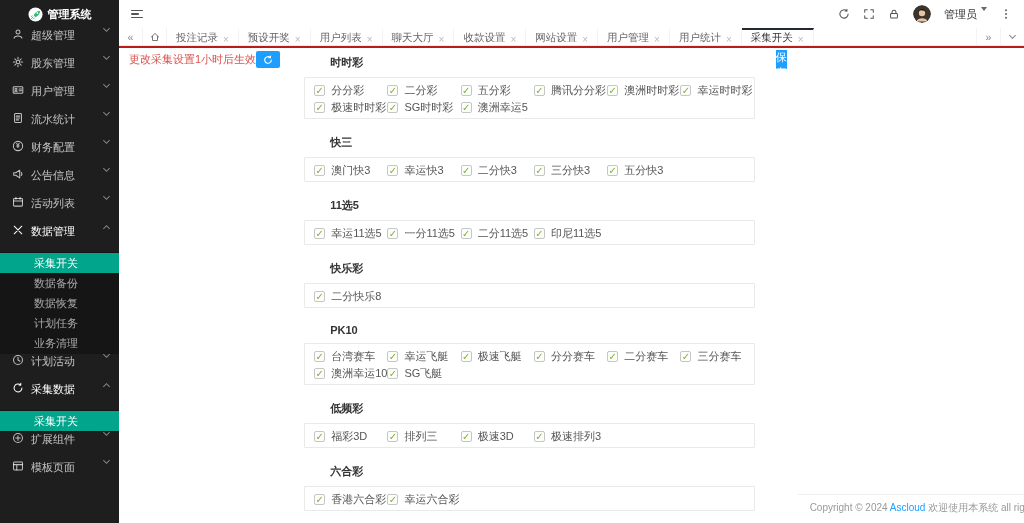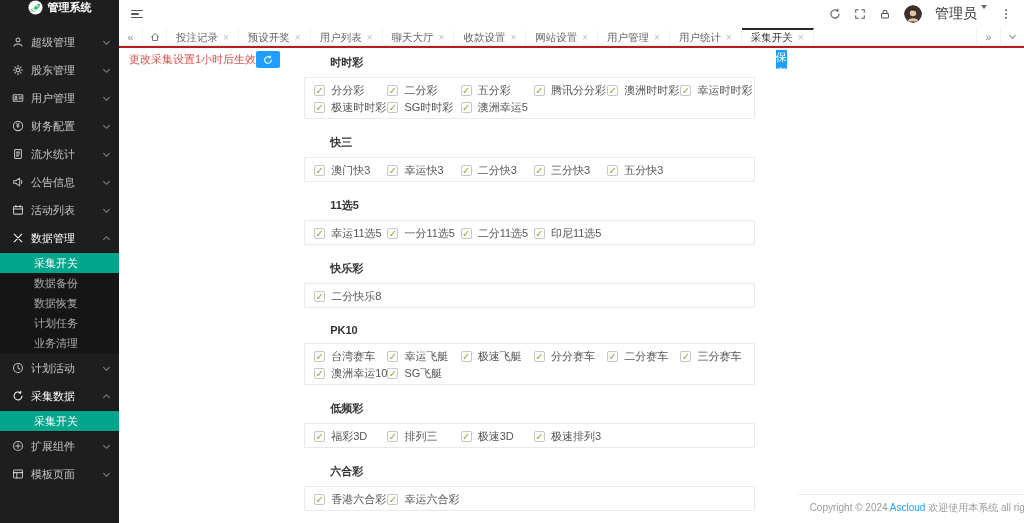--- a/index.html
+++ b/index.html
@@ -6,23 +6,23 @@
     --blue:#1E9FFF; --green:#00a58c; --check:#7db32a; --red:#d9534f;
     --side-bg:#1e1e1e; --side-sub-bg:#151515;
   }
   *{box-sizing:border-box;margin:0;padding:0}
   html,body{width:1024px;height:523px;overflow:hidden}
   body{font-family:"Liberation Sans","DejaVu Sans",sans-serif;background:#fff}
   #app{display:flex;width:1024px;height:523px}
 
   
   .sidebar{width:119px;flex:none;background:var(--side-bg);color:rgba(255,255,255,.72);overflow:hidden}
-  .logo{height:28px;display:flex;justify-content:center;gap:5px;color:#fff;font-size:11px;font-weight:bold}
+  .logo{height:28px;display:flex;align-items:center;justify-content:center;gap:5px;color:#fff;font-size:11px;font-weight:bold}
   .logo svg{width:15px;height:15px}
-  .side-item{display:flex;align-items:center;height:28px;padding:0 10px 0 12px;gap:7px;font-size:11px;cursor:pointer;white-space:nowrap}
+  .side-item{display:flex;height:28px;padding:0 10px 0 12px;gap:7px;font-size:11px;cursor:pointer;white-space:nowrap}
   .side-item.open{color:#fff}
   .side-icon{width:12px;height:12px;display:inline-flex}
   .side-icon svg{width:12px;height:12px;fill:none;stroke:currentColor;stroke-width:1.2;stroke-linecap:round;stroke-linejoin:round}
   .side-icon svg text{fill:currentColor;stroke:none;font-size:8px;font-weight:bold}
   .chev{width:5px;height:5px;border-right:1px solid rgba(255,255,255,.45);border-bottom:1px solid rgba(255,255,255,.45);display:inline-block;transform:rotate(45deg);margin-left:auto;margin-top:-2px}
   .chev.up{transform:rotate(-135deg);margin-top:2px}
   .side-sub{background:var(--side-sub-bg);padding:1px 0}
   .side-subitem{height:20px;line-height:20px;padding-left:34px;font-size:11px;color:rgba(255,255,255,.62);cursor:pointer;white-space:nowrap}
   .side-subitem.active{background:var(--green);color:#fff}
 
@@ -33,30 +33,30 @@
   .header{height:28px;background:#fff;display:flex;align-items:center;padding:0 12px;flex:none}
   .burger{display:flex;flex-direction:column;gap:2px;cursor:pointer}
   .burger i{display:block;height:1.5px;background:#555;border-radius:1px}
   .burger i:nth-child(1){width:12px}.burger i:nth-child(2){width:8px}.burger i:nth-child(3){width:12px}
   .hright{margin-left:auto;display:flex;align-items:center;gap:13px}
   .hicon{display:inline-flex;cursor:pointer}
   .hicon svg{width:12px;height:12px;fill:none;stroke:#555;stroke-width:1.2;stroke-linecap:round;stroke-linejoin:round}
   .hicon.filled svg *{fill:#555;stroke:none}
   .avatar{width:18px;height:18px;border-radius:50%;overflow:hidden;flex:none;cursor:pointer}
   .avatar svg{width:18px;height:18px;display:block}
-  .usermenu{display:flex;align-items:flex-start;gap:4px;font-size:14px;color:#333;cursor:pointer}
+  .usermenu{display:flex;align-items:flex-start;gap:4px;font-size:11px;color:#333;cursor:pointer}
   .caret{width:0;height:0;border-left:3.5px solid transparent;border-right:3.5px solid transparent;border-top:4px solid #666}
 
   
   .tabbar{height:18px;background:#fff;border-bottom:1px solid #eaeaea;display:flex;align-items:stretch;font-size:10.5px;color:#666;flex:none}
   .tb-ctrl{width:24px;display:flex;align-items:center;justify-content:center;color:#888;border-right:1px solid #f3f3f3;cursor:pointer;flex:none}
   .tb-ctrl.right{border-right:none;border-left:1px solid #f3f3f3}
   .tb-home svg{width:10px;height:10px;fill:none;stroke:#777;stroke-width:1.2;stroke-linecap:round;stroke-linejoin:round}
   .tabs{display:flex;align-items:stretch;overflow:hidden;flex:1}
-  .tab{display:flex;align-items:center;gap:5px;padding:0 9px;border-right:1px solid #f3f3f3;border-top:2px solid transparent;cursor:pointer;white-space:nowrap}
+  .tab{display:flex;align-items:flex-end;gap:5px;padding:0 9px;border-right:1px solid #f3f3f3;border-top:2px solid transparent;cursor:pointer;white-space:nowrap}
   .tab-close{color:#bbb;font-size:10px;line-height:1;cursor:pointer}
   .tab.active{border-top-color:#23292e;color:#333}
   .tb-chev{width:5px;height:5px;border-right:1px solid #888;border-bottom:1px solid #888;display:inline-block;transform:rotate(45deg);margin-top:-2px}
 
   
   .content{flex:1;display:flex;flex-direction:row;background:#fff;border-top:2px solid #b91c1c;overflow:hidden}
   .notice{display:flex;align-items:center;padding:4px 14px 4px 10px;height:23px;flex:none}
   .notice-text{font-size:11px;color:var(--red)}
   .mini-refresh{margin-left:auto;width:24px;height:17px;background:var(--blue);border:none;border-radius:2px;display:flex;align-items:center;justify-content:center;cursor:pointer}
   .mini-refresh svg{width:10px;height:10px;fill:none;stroke:#fff;stroke-width:1.3;stroke-linecap:round}
@@ -116,35 +116,35 @@
               <circle cx="4.6" cy="6.2" r="1.2"></circle>
               <path d="M3.2 9.3c.3-1.4 2.5-1.4 2.8 0M8.2 5.8h3M8.2 8h3"></path>
             </svg>
           </span>
           <span class="side-label">用户管理</span>
           <span class="chev"></span>
         </div>
         <div class="side-item">
           <span class="side-icon">
             <svg viewBox="0 0 14 14">
+              <rect x="3" y="1.8" width="8" height="10.4" rx="1"></rect>
+              <path d="M5 4.8h4M5 7h4M5 9.2h2.6"></path>
+            </svg>
+          </span>
+          <span class="side-label">流水统计</span>
+          <span class="chev"></span>
+        </div>
+        <div class="side-item">
+          <span class="side-icon">
+            <svg viewBox="0 0 14 14">
               <circle cx="7" cy="7" r="5.4"></circle>
               <text x="7" y="9.6" text-anchor="middle">¥</text>
             </svg>
           </span>
           <span class="side-label">财务配置</span>
-          <span class="chev"></span>
-        </div>
-        <div class="side-item">
-          <span class="side-icon">
-            <svg viewBox="0 0 14 14">
-              <rect x="3" y="1.8" width="8" height="10.4" rx="1"></rect>
-              <path d="M5 4.8h4M5 7h4M5 9.2h2.6"></path>
-            </svg>
-          </span>
-          <span class="side-label">流水统计</span>
           <span class="chev"></span>
         </div>
         <div class="side-item">
           <span class="side-icon">
             <svg viewBox="0 0 14 14">
               <path d="M2 5.6v2.8h2.4L9 11.5V2.5L4.4 5.6z"></path>
               <path d="M10.8 5.2a2.6 2.6 0 0 1 0 3.6"></path>
             </svg>
           </span>
           <span class="side-label">公告信息</span>

